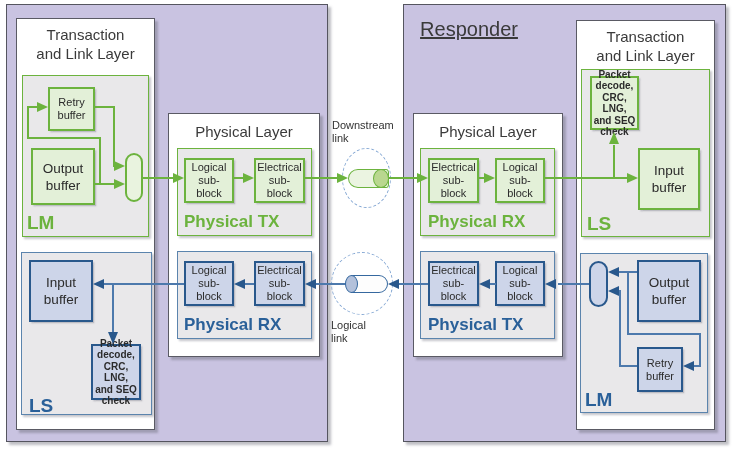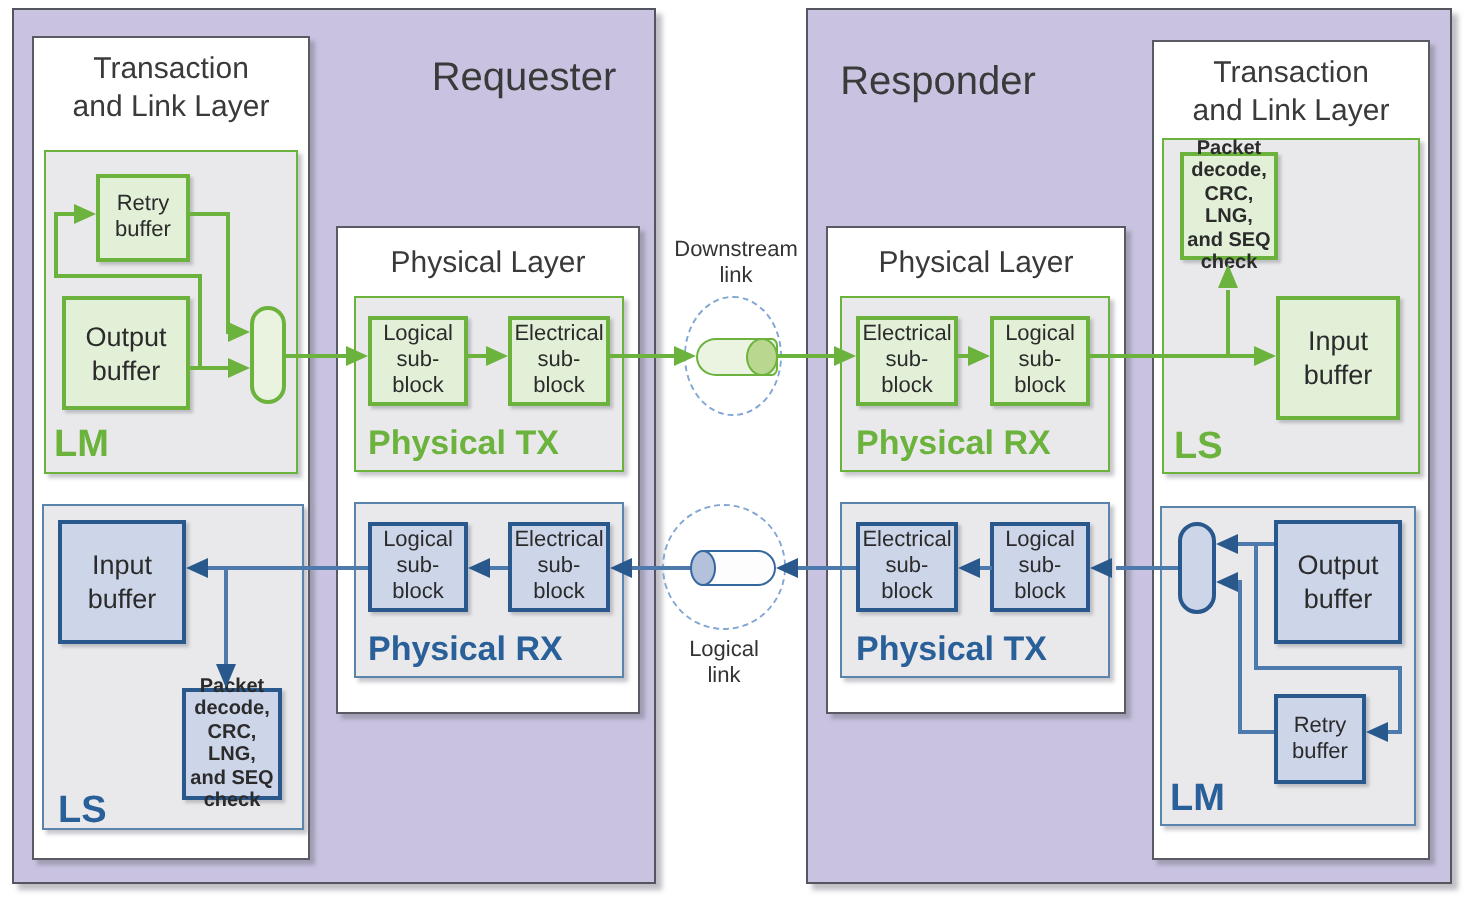--- a/index.html
+++ b/index.html
@@ -25,29 +25,28 @@
   .t11{font-size:11px;line-height:13px;}
   .t10{font-size:10px;line-height:11.5px;font-weight:600;}
   .lbl-green{color:#6cb33e;font-weight:bold;}
   .lbl-blue{color:#2a6099;font-weight:bold;}
   .t19{font-size:19px;line-height:20px;}
   .t17{font-size:17px;line-height:19px;}
   .wire{position:absolute;z-index:4;}
   .ar{position:absolute;width:0;height:0;z-index:6;}
   .dash-circle{border:1.6px dashed #84a7d3;border-radius:50%;z-index:2;}
   .cyl{z-index:5;}
-  .linklbl{color:#333;text-align:center;z-index:2;}
+  .linklbl{color:#333;z-index:2;}
 </style>
 </head>
 <body>
 
 <div id="canvas">
 
   <div class="abs box-purple" style="left:6px;top:4px;width:322px;height:438px;"></div>
-  <div class="abs hdr t20" style="left:206px;top:27px;width:112px;">Requester</div>
 
   <div class="abs box-white" style="left:16px;top:18px;width:139px;height:412px;"></div>
   <div class="abs hdr t15" style="left:16px;top:25px;width:139px;">
     <div>Transaction</div>
     <div>and Link Layer</div>
   </div>
 
   <div class="abs panel panel-green" style="left:22px;top:75px;width:127px;height:162px;"></div>
   <div class="abs blk blk-green t11" style="left:48px;top:87px;width:47px;height:44px;">
     <span>Retry buffer</span>
@@ -82,21 +81,21 @@
   <div class="abs panel panel-blue" style="left:177px;top:251px;width:135px;height:88px;"></div>
   <div class="abs blk blk-blue t11" style="left:184px;top:261px;width:50px;height:45px;">
     <span>Logical sub-block</span>
   </div>
   <div class="abs blk blk-blue t11" style="left:254px;top:261px;width:51px;height:45px;">
     <span>Electrical sub-block</span>
   </div>
   <div class="abs lbl-blue t17" style="left:184px;top:315px;">Physical RX</div>
 
   <div class="abs box-purple" style="left:403px;top:4px;width:323px;height:438px;"></div>
-  <div class="abs hdr t20" style="left:413px;top:29px;width:112px;">Responder</div>
+  <div class="abs hdr t20" style="left:413px;top:17px;width:112px;text-decoration:underline;">Responder</div>
 
   <div class="abs box-white" style="left:413px;top:113px;width:150px;height:244px;"></div>
   <div class="abs hdr t15" style="left:413px;top:122px;width:150px;">Physical Layer</div>
 
   <div class="abs panel panel-green" style="left:420px;top:148px;width:135px;height:88px;"></div>
   <div class="abs blk blk-green t11" style="left:428px;top:158px;width:51px;height:45px;">
     <span>Electrical sub-block</span>
   </div>
   <div class="abs blk blk-green t11" style="left:495px;top:158px;width:50px;height:45px;">
     <span>Logical sub-block</span>

